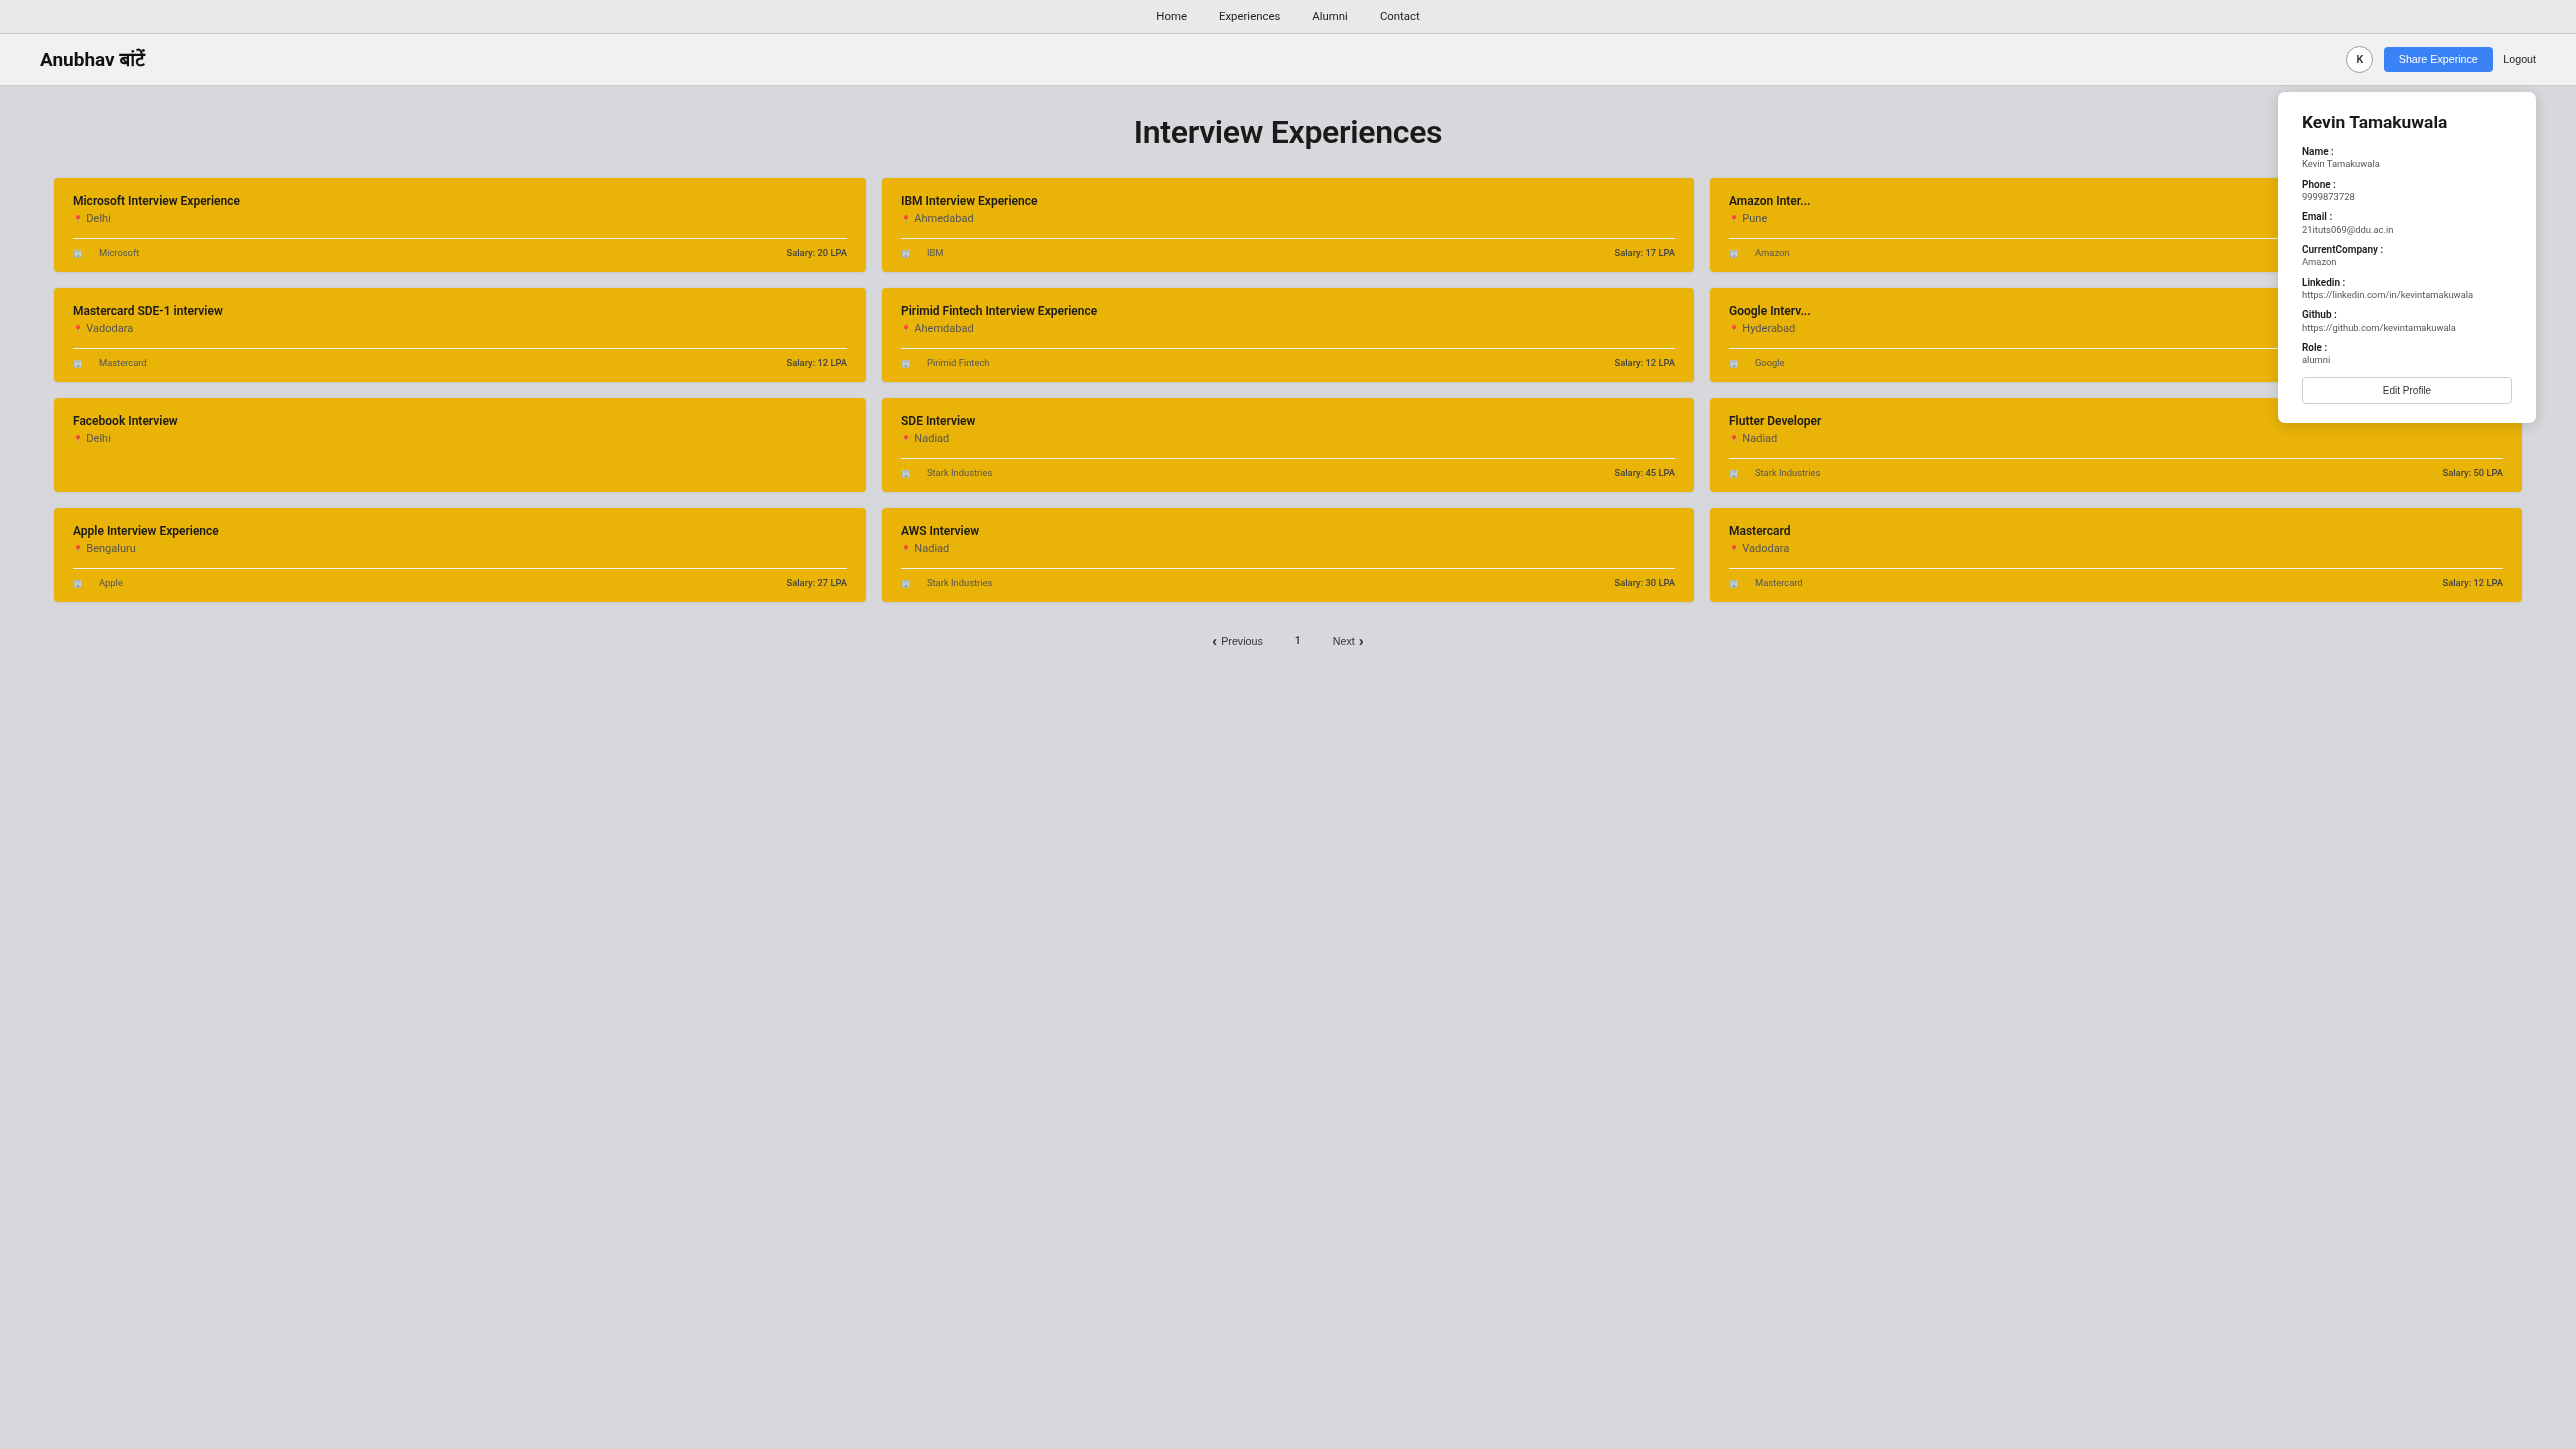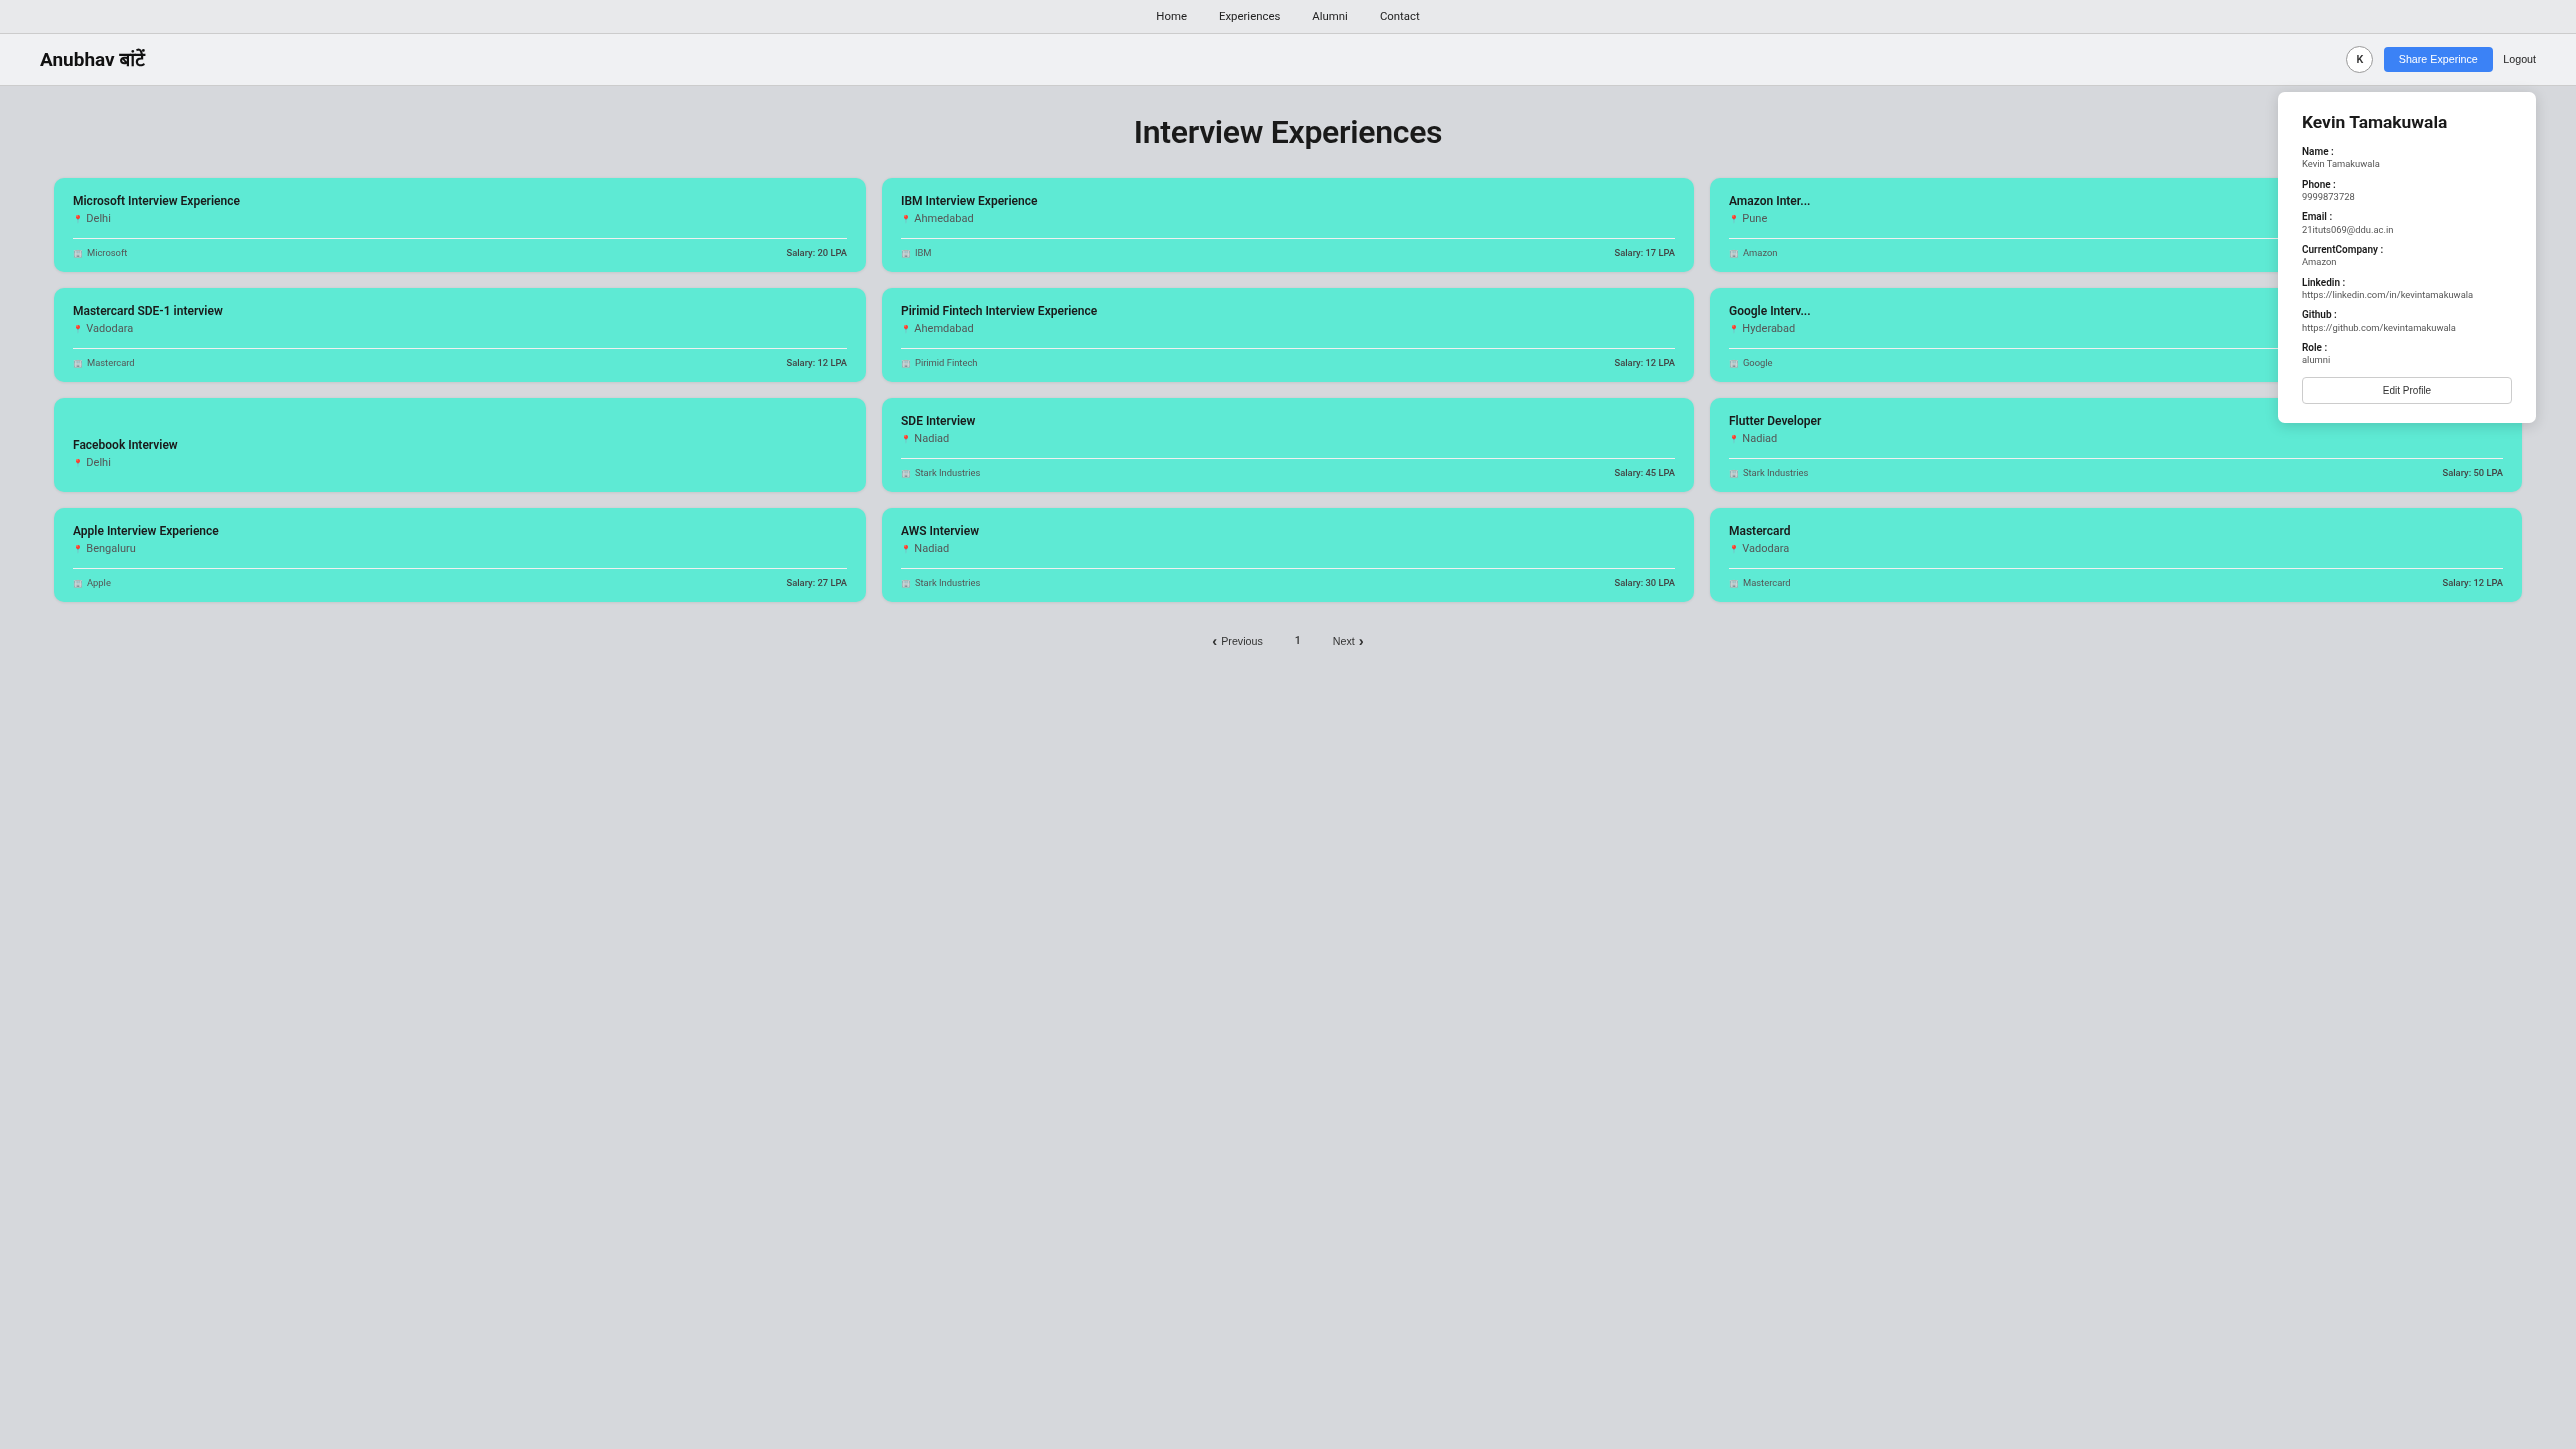--- a/index.html
+++ b/index.html
@@ -94,26 +94,26 @@
     }
 
     
     .cards-grid {
       display: grid;
       grid-template-columns: repeat(3, 1fr);
       gap: 16px;
       margin-bottom: 27px;
     }
     .card {
-      background: #5eead4;
-      border-radius: 10px;
+      background: #eab308;
+      border-radius: 4px;
       padding: 16px 19px 13.4px;
       display: flex;
       flex-direction: column;
-      justify-content: flex-end;
+      justify-content: space-between;
       min-height: 94px;
       box-shadow: 0 0.7px 2.7px rgba(0,0,0,0.08);
     }
     .card-title {
       font-size: 12px;
       font-weight: 600;
       color: #1a1a1a;
       margin-bottom: 4px;
     }
     .card-location {
@@ -128,21 +128,21 @@
       display: flex;
       align-items: center;
       justify-content: space-between;
       border-top: 0.7px solid #f0f0f0;
       padding-top: 8px;
       margin-top: auto;
     }
     .card-company {
       display: flex;
       align-items: center;
-      gap: 4px;
+      gap: 16px;
       font-size: 9.4px;
       color: #555;
     }
     .card-salary {
       font-size: 9.4px;
       font-weight: 500;
       color: #444;
     }
 
     

